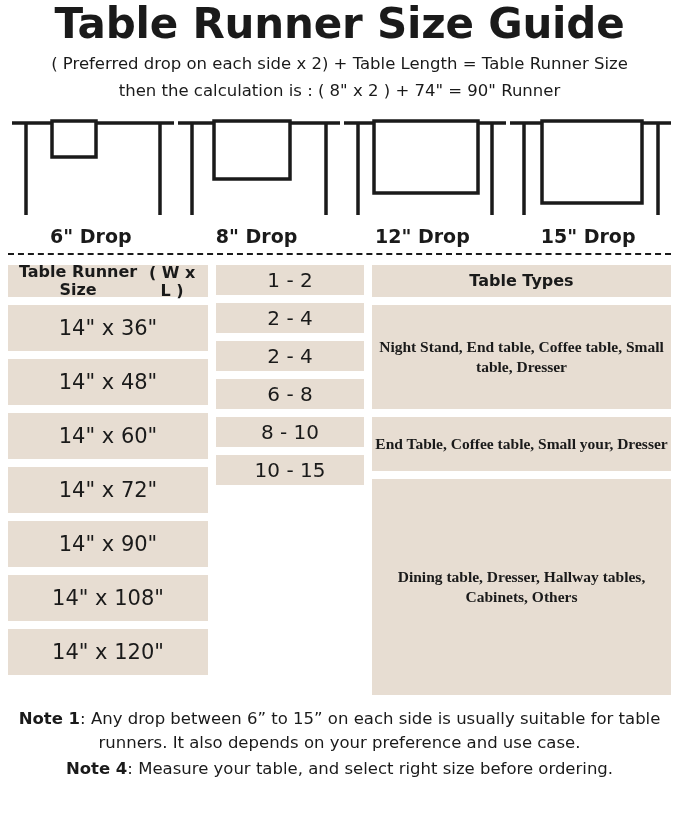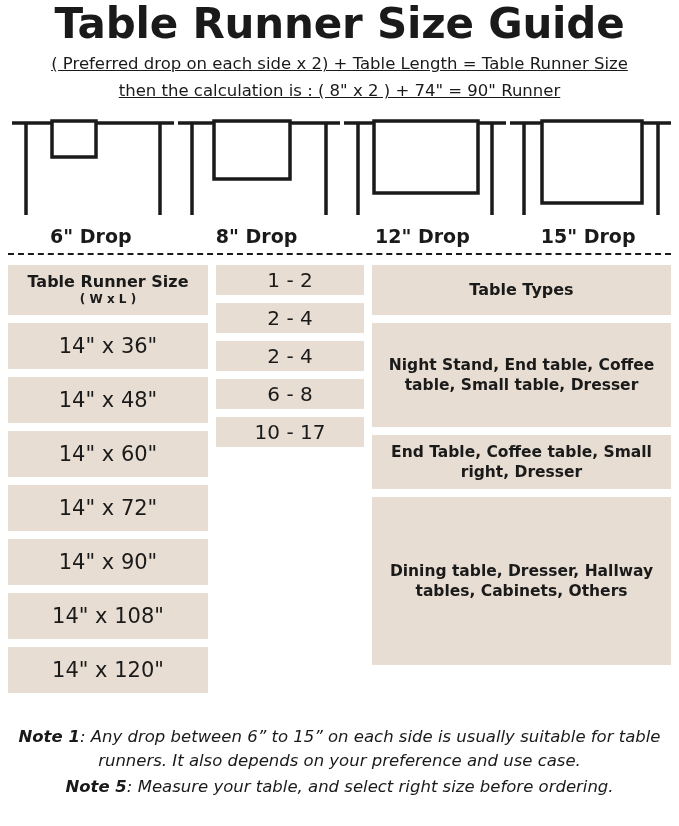--- a/index.html
+++ b/index.html
@@ -23,21 +23,20 @@
     font-weight: bold;
     letter-spacing: -0.2px;
     margin-top: 0;
     line-height: 1.15;
   }
   .subline {
     text-align: center;
     font-size: 16.5px;
     line-height: 1.45;
     margin-top: 4px;
-    text-decoration: underline;
   }
   .subline.ex { margin-top: 3px; }
 
   
   .diagram {
     margin-top: 8px;
     width: 663px;
     height: 112px;
     position: relative;
   }
@@ -76,56 +75,55 @@
     display: flex;
     align-items: center;
     justify-content: center;
     text-align: center;
     margin-bottom: 8px;
     padding: 4px 6px;
   }
   .hdr {
     font-size: 16px;
     font-weight: bold;
-    height: 50px;
-    flex-direction: column;
+    height: 32px;
     line-height: 1.15;
     justify-content: center;
   }
   .hdr .sub {
-    font-size: 12px;
+    font-size: 16px;
     font-weight: bold;
     margin-top: 2px;
   }
   .sizecell {
     height: 46px;
     font-size: 21px;
   }
   .seatcell {
     height: 30px;
     font-size: 20px;
   }
   .typecell {
     font-size: 15.5px;
     font-weight: bold;
     line-height: 1.32;
     padding: 8px 2px;
+    font-family: Liberation Serif, serif;
   }
   .t1 { height: 104px; }
   .t2 { height: 54px; }
-  .t3 { height: 168px; }
+  .t3 { height: 216px; }
 
   
   .notes {
-    margin-top: 24px;
+    margin-top: 4px;
     width: 663px;
     text-align: center;
     font-size: 16.5px;
     line-height: 1.45;
-    font-style: italic;
   }
   .notes b { font-weight: bold; }
   .note2 { margin-top: 2px; }
 </style>
 </head>
 <body>
 
 <div class="page">
 
   <h1 class="title">Table Runner Size Guide</h1>
@@ -182,34 +180,35 @@
       <div class="cell sizecell">14" x 90"</div>
       <div class="cell sizecell">14" x 108"</div>
       <div class="cell sizecell">14" x 120"</div>
     </div>
 
     <div class="col-b">
       <div class="cell seatcell">1 - 2</div>
       <div class="cell seatcell">2 - 4</div>
       <div class="cell seatcell">2 - 4</div>
       <div class="cell seatcell">6 - 8</div>
-      <div class="cell seatcell">10 - 17</div>
+      <div class="cell seatcell">8 - 10</div>
+      <div class="cell seatcell">10 - 15</div>
     </div>
 
     <div class="col-c">
       <div class="cell hdr">Table Types</div>
       <div class="cell typecell t1">Night Stand, End table, Coffee table, Small table, Dresser</div>
-      <div class="cell typecell t2">End Table, Coffee table, Small right, Dresser</div>
+      <div class="cell typecell t2">End Table, Coffee table, Small your, Dresser</div>
       <div class="cell typecell t3">Dining table, Dresser, Hallway tables, Cabinets, Others</div>
     </div>
 
   </div>
 
   <div class="notes">
     <div>
       <b>Note 1</b><span>: Any drop between 6” to 15” on each side is usually suitable for table runners. It also depends on your preference and use case.</span>
     </div>
     <div class="note2">
-      <b>Note 5</b><span>: Measure your table, and select right size before ordering.</span>
+      <b>Note 4</b><span>: Measure your table, and select right size before ordering.</span>
     </div>
   </div>
 
 </div>
 
 </body></html>

